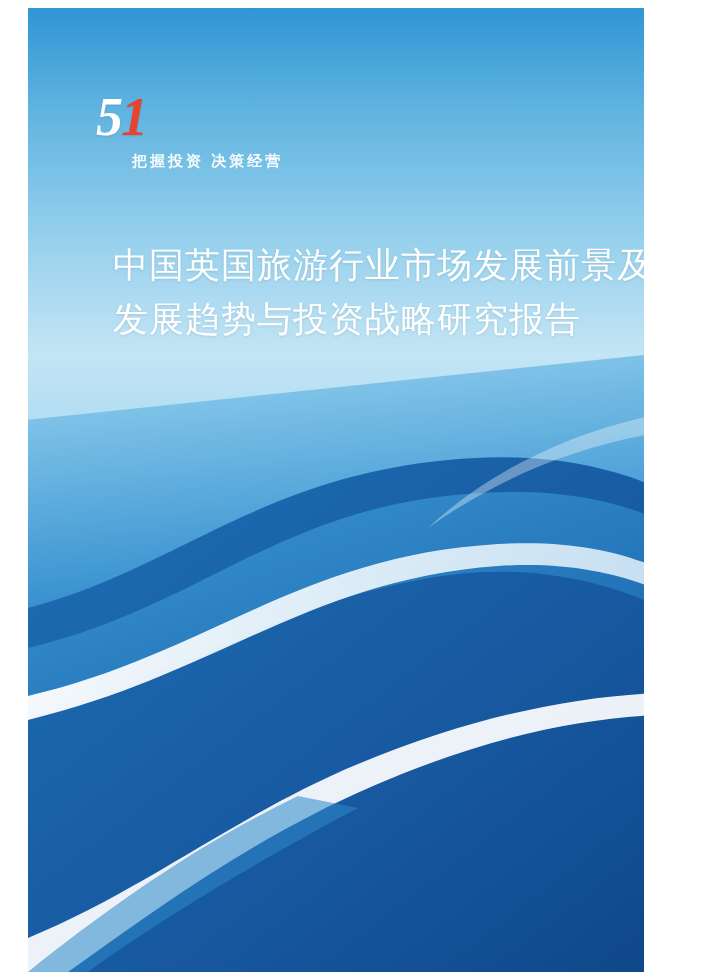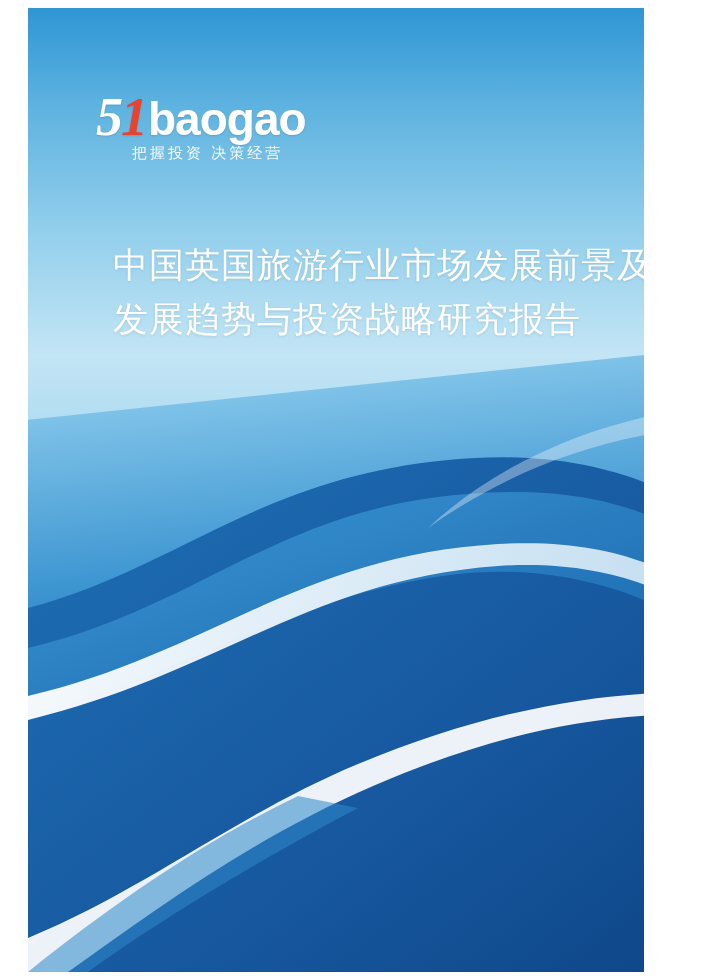--- a/index.html
+++ b/index.html
@@ -97,25 +97,26 @@
   .logo-word {
     font-family: "Liberation Sans", sans-serif;
     font-size: 46px;
     font-weight: 700;
     color: #ffffff;
     letter-spacing: -1px;
     margin-left: 2px;
     text-shadow: 0 1px 2px rgba(0,0,0,.12);
   }
   .logo-sub {
+    margin-top: 8px;
     margin-left: 36px;
     font-size: 15px;
     color: #ffffff;
     letter-spacing: 3px;
-    font-weight: 400;
+    font-weight: 700;
     opacity: .95;
     font-family: "Liberation Sans", sans-serif;
   }
   
   .title {
     position: absolute;
     left: 70px;
     top: 230px;
     width: 560px;
     font-size: 35px;
@@ -186,21 +187,20 @@
       <path d="M0 930 C 120 880, 210 806, 330 756 C 470 698, 580 684, 668 684 L668 706 C 570 706, 470 724, 345 778 C 225 830, 130 900, 40 964 L0 964 Z" fill="#ffffff" opacity=".92"></path>
 
       <path d="M0 964 C 80 900, 170 836, 270 788 L330 800 C 220 858, 120 920, 60 964 Z" fill="#2d88c8" opacity=".55"></path>
 
       <path d="M668 420 C 560 430, 470 470, 400 520 C 470 454, 570 412, 668 400 Z" fill="#ffffff" opacity=".35"></path>
     </svg>
 
     <div class="logo">
       <div class="logo-main">
         <span class="logo-51"><span>5</span><span class="red">1</span></span>
-        <span class="logo-word">baogao</span>
       </div>
       <div class="logo-sub">把握投资 决策经营</div>
     </div>
 
     <div class="title">中国英国旅游行业市场发展前景及发展趋势与投资战略研究报告</div>
 
   </div>
 </div>
 
 </body></html>

